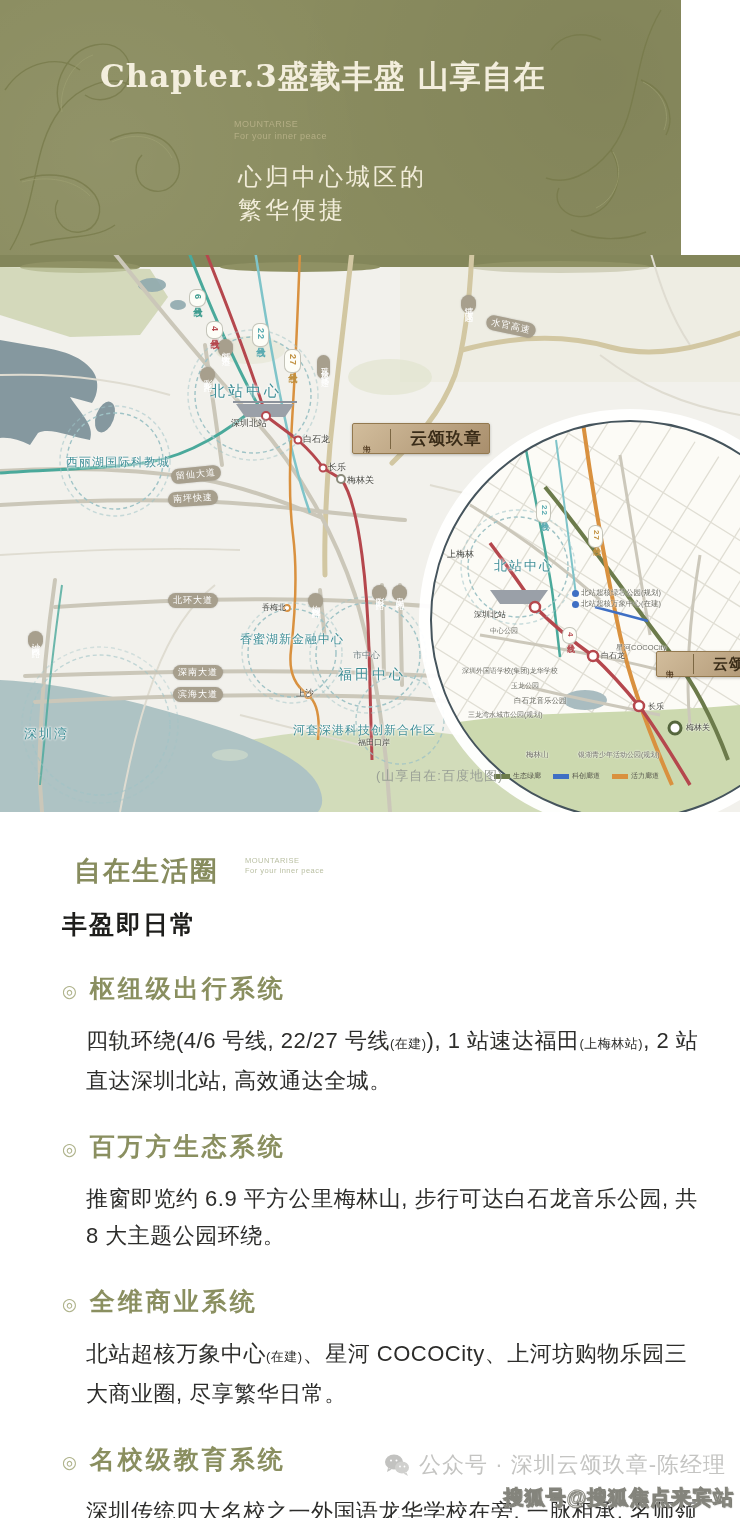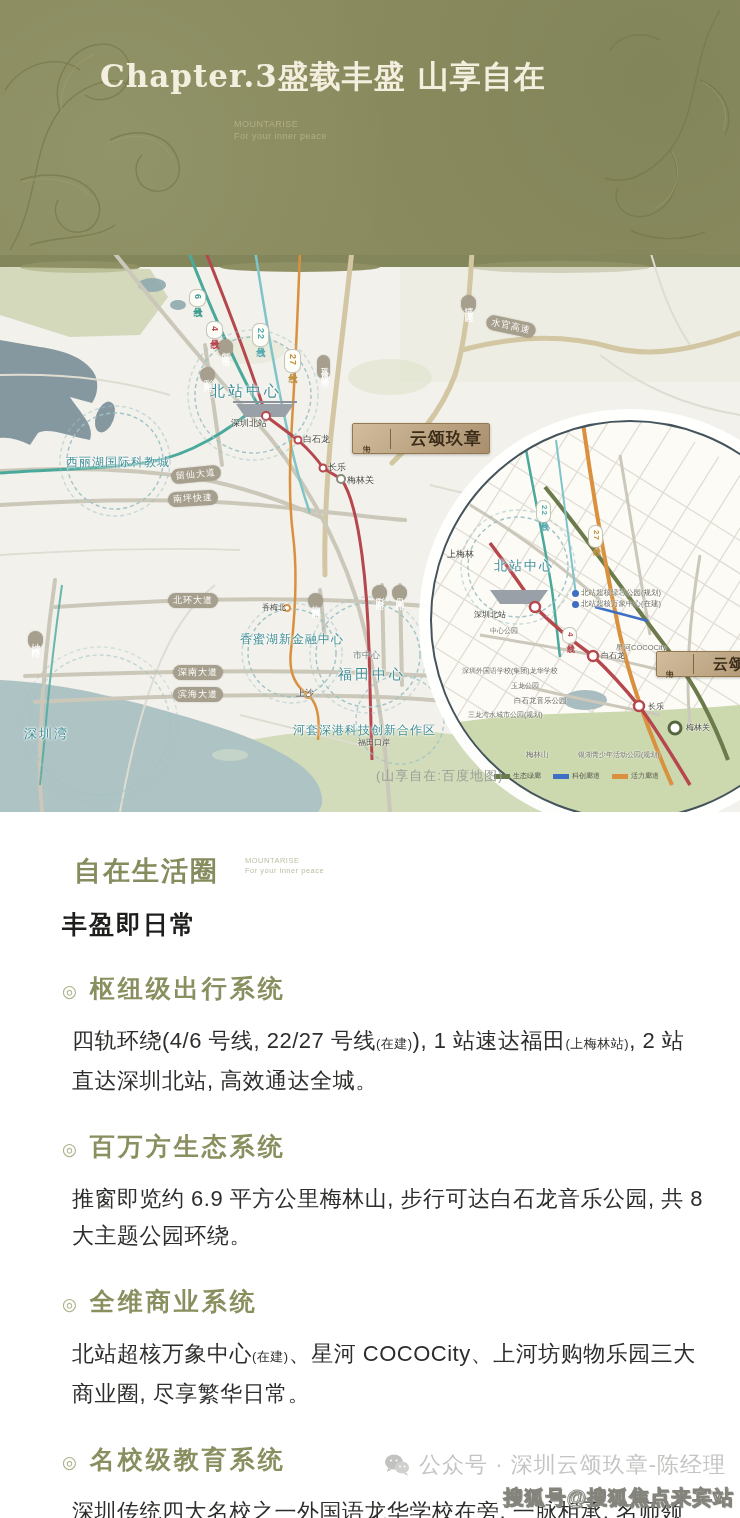--- a/index.html
+++ b/index.html
@@ -1,19 +1,19 @@
 <!DOCTYPE html>
 <html><head>
 <meta charset="utf-8">
 <style>
   html,body{margin:0;padding:0;background:#fff;}
   .page{position:relative;width:740px;height:1518px;overflow:hidden;background:#fff;
         font-family:"Liberation Sans","DejaVu Sans",sans-serif;}
   
-  .hero{position:absolute;left:0;top:0;width:740px;height:255px;background:#8a8c5f;overflow:hidden;}
+  .hero{position:absolute;left:0;top:0;width:681px;height:255px;background:#8a8c5f;overflow:hidden;}
   .hero:after{content:"";position:absolute;inset:0;
     background:radial-gradient(circle at 15% 60%, rgba(255,255,255,.06), transparent 45%),
                radial-gradient(circle at 88% 30%, rgba(0,0,0,.06), transparent 50%);}
   .hero-title{position:absolute;left:100px;top:56px;width:480px;color:#f3eedd;font-size:31px;
     font-family:"DejaVu Serif","Liberation Serif",serif;letter-spacing:1px;font-weight:600;z-index:3;}
   .hero-en{position:absolute;left:234px;top:118px;color:#b4ae85;font-size:9px;line-height:12px;letter-spacing:.5px;z-index:3;}
   .hero-slogan{position:absolute;left:238px;top:160px;color:#f2edda;font-size:24px;line-height:33px;letter-spacing:3px;z-index:3;}
   .floral{position:absolute;z-index:1;opacity:.9;}
   
   .map{position:absolute;left:0;top:255px;width:740px;height:557px;background:#f2f1ec;overflow:hidden;}
@@ -49,21 +49,21 @@
   .btitle i{position:absolute;width:9px;height:9px;border:0 solid #9ba077;}
   .c1{left:0;top:0;border-left-width:1.5px;border-top-width:1.5px;}
   .c2{right:0;top:0;border-right-width:1.5px;border-top-width:1.5px;}
   .c3{left:0;bottom:0;border-left-width:1.5px;border-bottom-width:1.5px;}
   .c4{right:0;bottom:0;border-right-width:1.5px;border-bottom-width:1.5px;}
   .intro-en{margin:8px 0 0 14px;font-size:7.5px;line-height:10px;color:#b9bfa2;letter-spacing:.5px;}
   .intro-sub{margin-top:14px;font-size:25px;color:#1e1e1c;letter-spacing:2px;font-weight:600;}
   .sec{margin-top:31px;}
   .sec-title{color:#8a8f60;font-size:25px;letter-spacing:3px;font-weight:600;}
   .bullet{color:#aeb28a;font-size:17px;margin-right:10px;font-weight:normal;}
-  .sec-body{margin:17px 34px 0 10px;font-size:22px;line-height:37px;color:#2d2d2b;letter-spacing:.5px;}
+  .sec-body{margin:17px 34px 0 24px;font-size:22px;line-height:37px;color:#2d2d2b;letter-spacing:.5px;}
   .sec-body .sm{font-size:13px;}
   
   .foot{position:absolute;right:14px;top:1450px;display:flex;align-items:center;gap:9px;
         color:#c4c4c2;font-size:22px;letter-spacing:1px;z-index:8;}
   .wm{position:absolute;right:6px;top:1484px;font-size:20px;font-weight:bold;letter-spacing:1px;
       color:#f7f6f1;-webkit-text-stroke:.8px #84847c;text-shadow:1px 1px 1px #6e6e66;z-index:9;}
 </style>
 </head>
 <body>
 
@@ -95,20 +95,24 @@
       </g>
       <g fill="none" stroke="#9fa173" stroke-width="1" opacity=".7">
         <path d="M132,152 C144,172 136,198 115,208"></path>
         <path d="M162,82 C182,92 190,112 183,130"></path>
       </g>
     </svg>
     <div class="hero-title">Chapter.3盛载丰盛 山享自在</div>
     <div class="hero-en">
       <div>MOUNTARISE</div>
       <div>For your inner peace</div>
+    </div>
+    <div class="hero-slogan">
+      <div>心归中心城区的</div>
+      <div>繁华便捷</div>
     </div>
   </div>
 
   <div class="map">
     <svg width="740" height="557" viewBox="0 0 740 557">
 
       <rect x="0" y="0" width="740" height="12" fill="#83865a"></rect>
       <ellipse cx="80" cy="12" rx="60" ry="6" fill="#8f9164"></ellipse>
       <ellipse cx="300" cy="12" rx="80" ry="5" fill="#8f9164"></ellipse>
       <ellipse cx="560" cy="12" rx="90" ry="6" fill="#8f9164"></ellipse>

